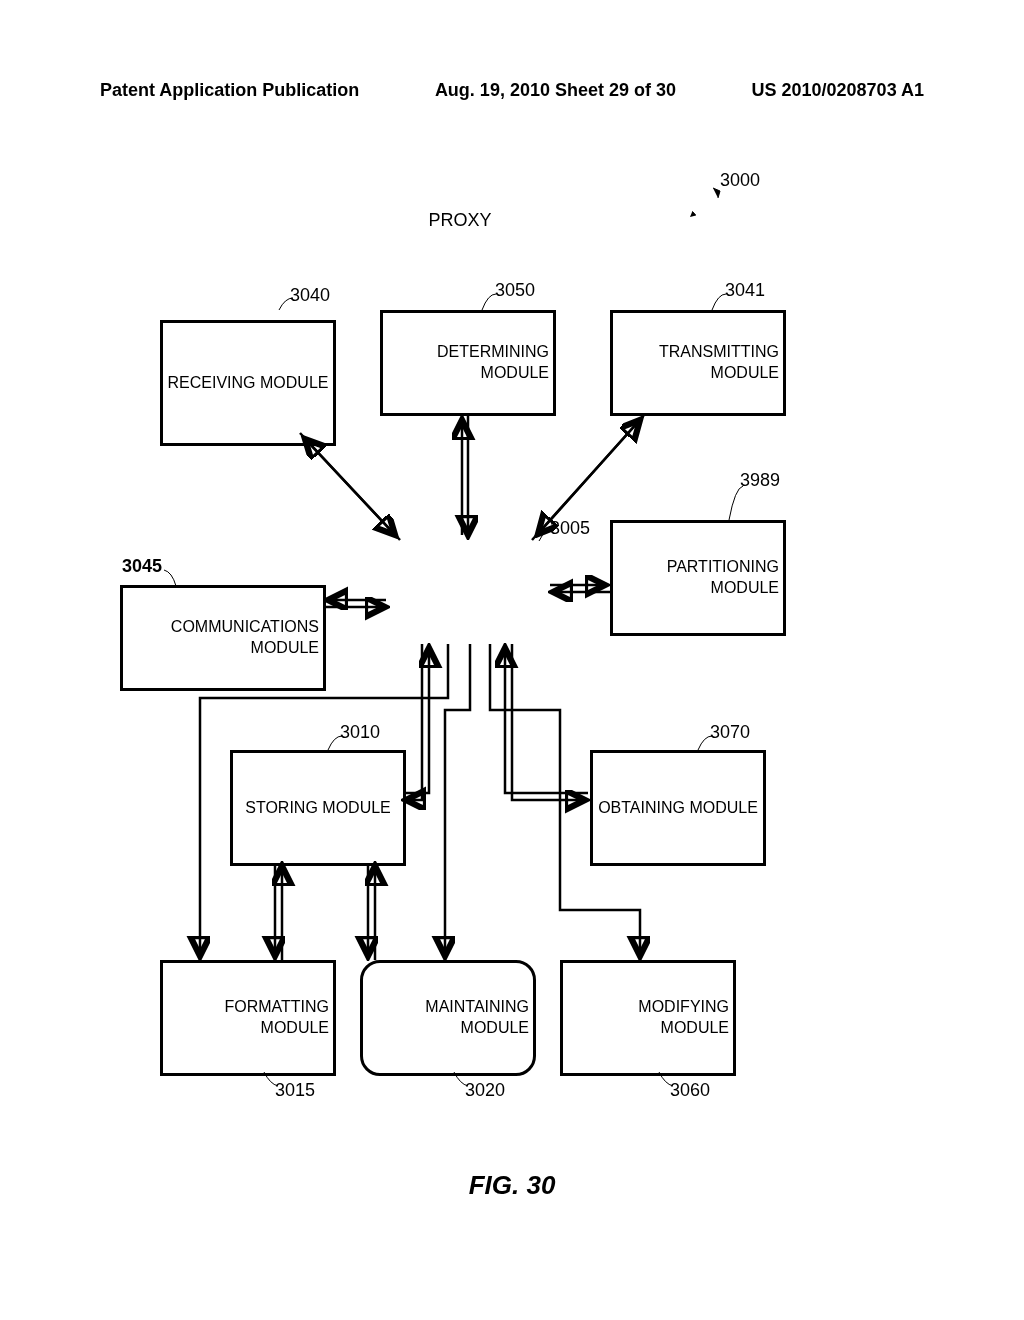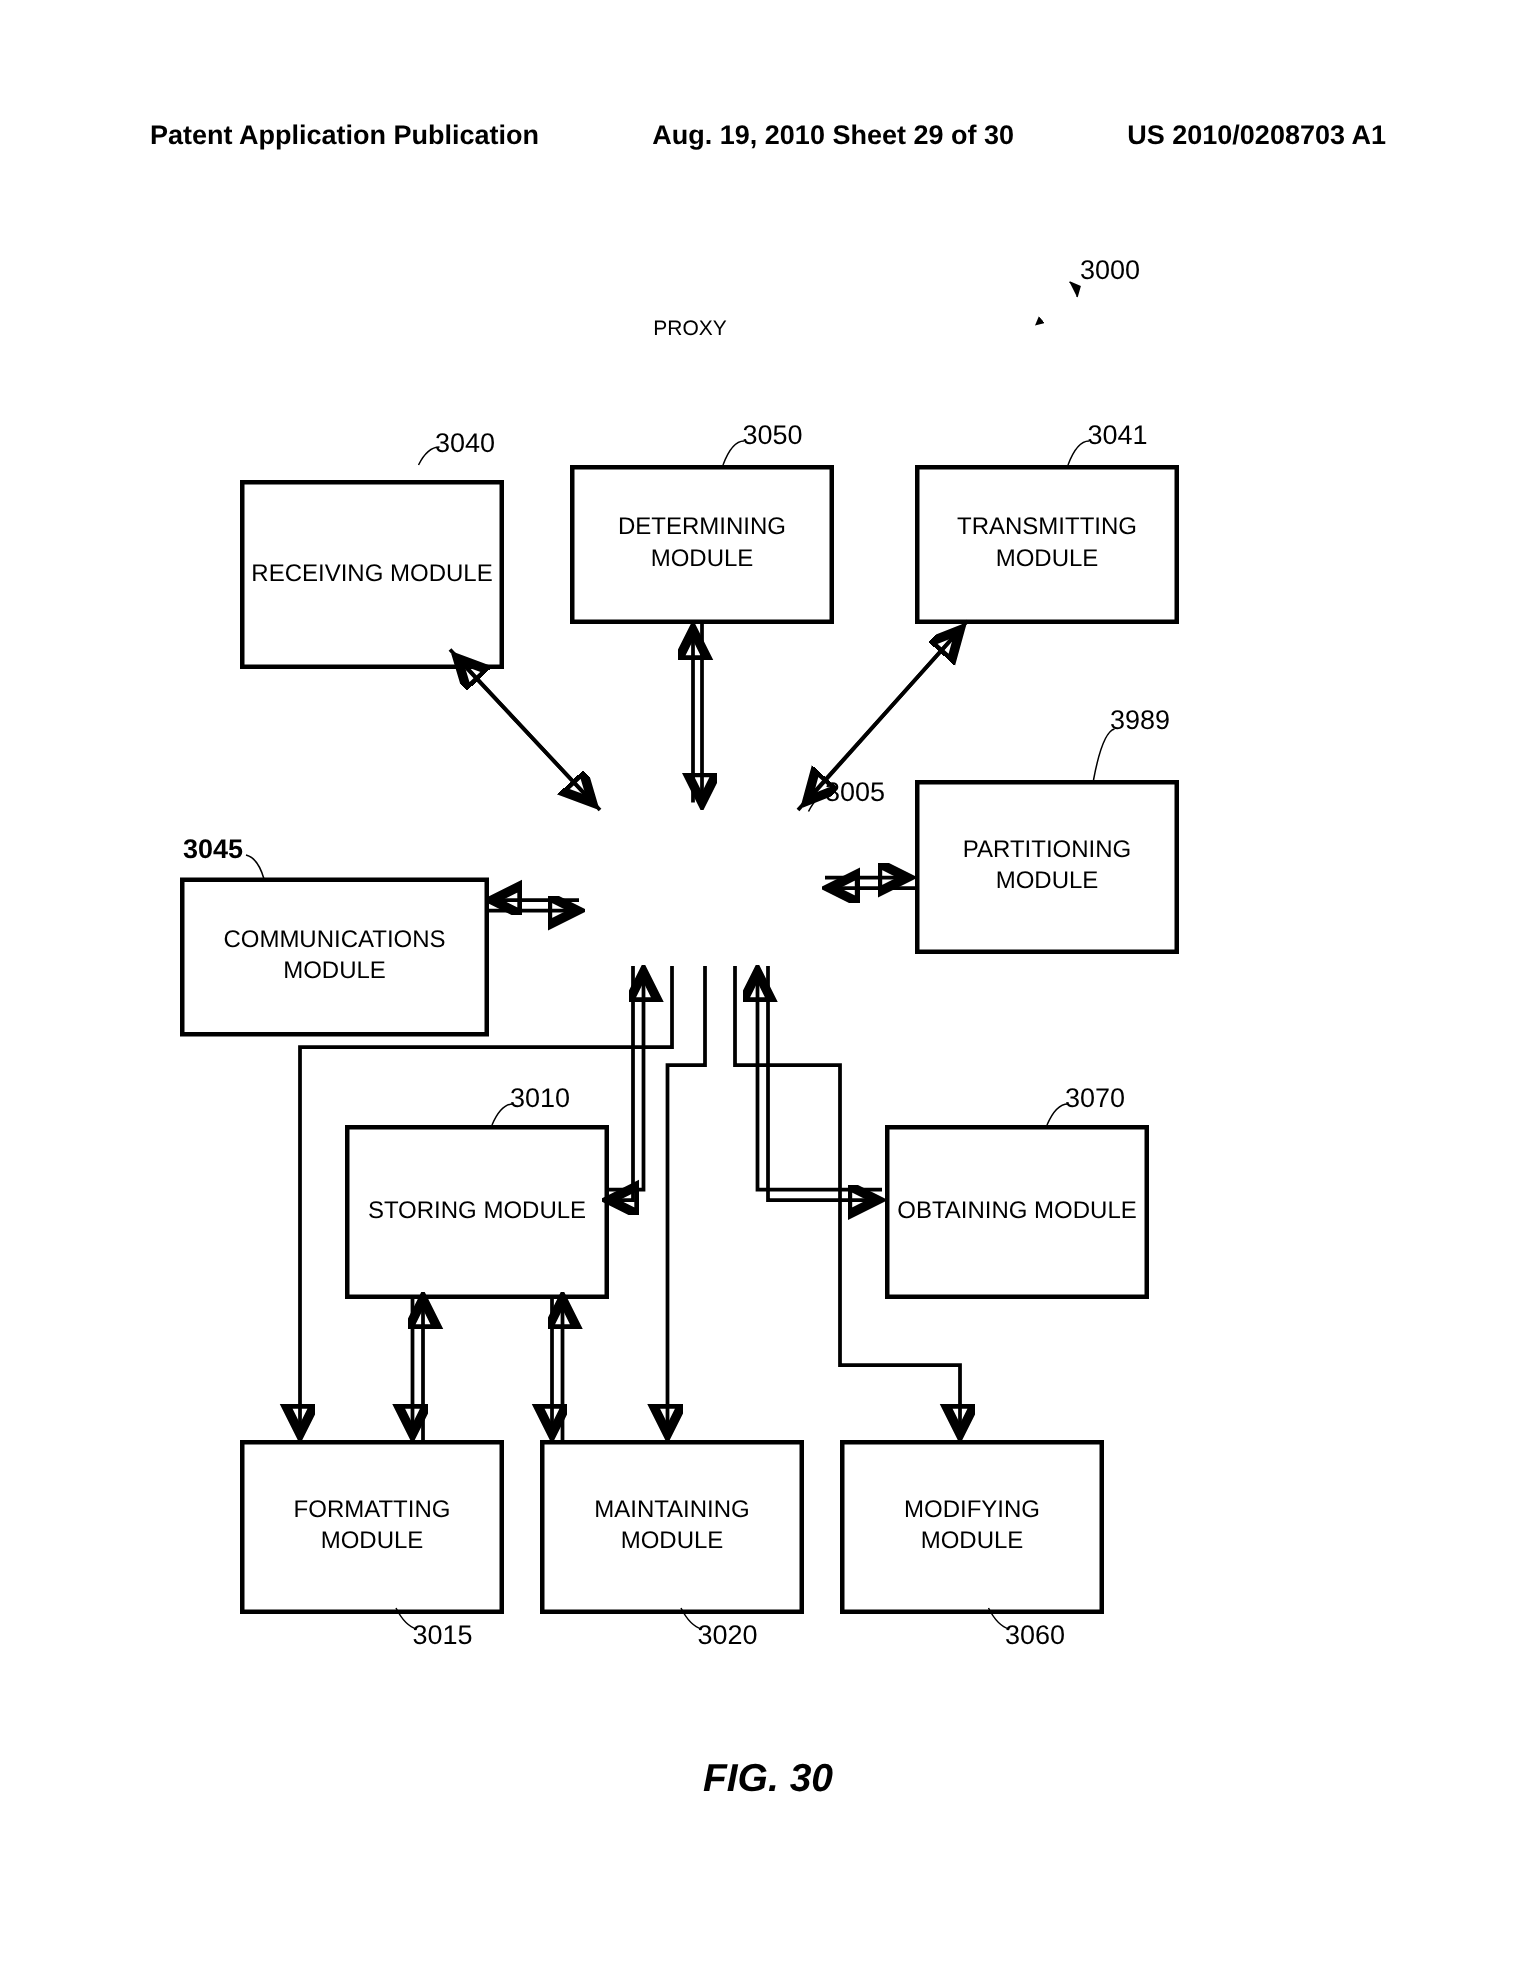--- a/index.html
+++ b/index.html
@@ -39,28 +39,28 @@
     position: absolute;
     border: 3px solid #000;
     background: #fff;
     text-align: center;
     font-size: 16px;
     font-weight: normal;
     display: flex;
     align-items: center;
     justify-content: center;
   }
-  .box-inner { padding: 4px; line-height: 1.3; }
+  .box-inner { padding: 4px; line-height: 1.3; text-align: right; }
   .ref {
     position: absolute;
     font-size: 18px;
   }
   .title {
     position: absolute;
-    font-size: 14px;
+    font-size: 18px;
     text-align: center;
   }
   .fig {
     position: absolute;
     left: 0;
     width: 100%;
     text-align: center;
     font-size: 26px;
     font-weight: bold;
     font-style: italic;
@@ -165,21 +165,21 @@
       </svg>
 
     <div class="box" style="left:60px; top:820px; width:170px; height:110px;">
       <div class="box-inner">FORMATTING MODULE</div>
     </div>
     <div class="ref" style="left:175px; top:940px;">3015</div>
     <svg style="position:absolute; left:160px; top:928px; width:20px; height:20px;">
         <path d="M4,4 Q10,16 18,18" stroke="#000" fill="none"></path>
       </svg>
 
-    <div class="box" style="left:260px; top:820px; width:170px; height:110px;">
+    <div class="box" style="left:260px; top:820px; width:170px; height:110px;border-radius:20px;">
       <div class="box-inner">MAINTAINING MODULE</div>
     </div>
     <div class="ref" style="left:365px; top:940px;">3020</div>
     <svg style="position:absolute; left:350px; top:928px; width:20px; height:20px;">
         <path d="M4,4 Q10,16 18,18" stroke="#000" fill="none"></path>
       </svg>
 
     <div class="box" style="left:460px; top:820px; width:170px; height:110px;">
       <div class="box-inner">MODIFYING MODULE</div>
     </div>

